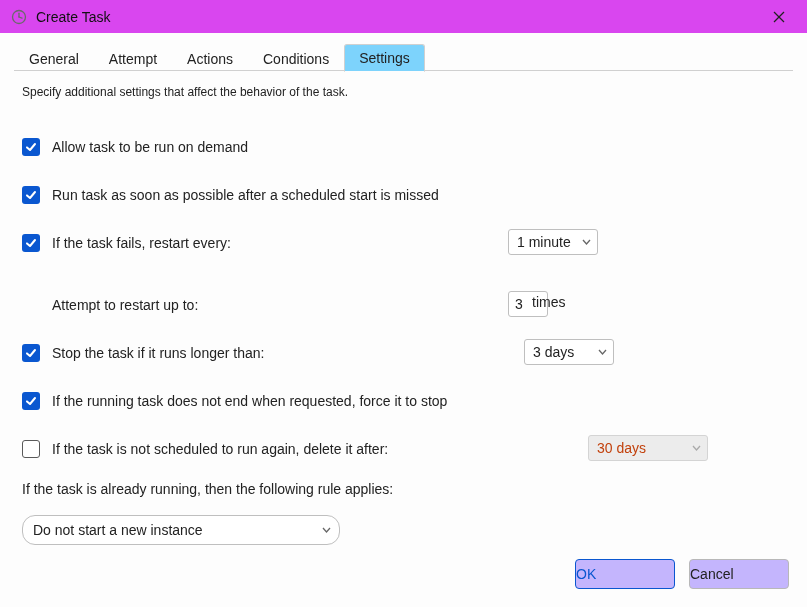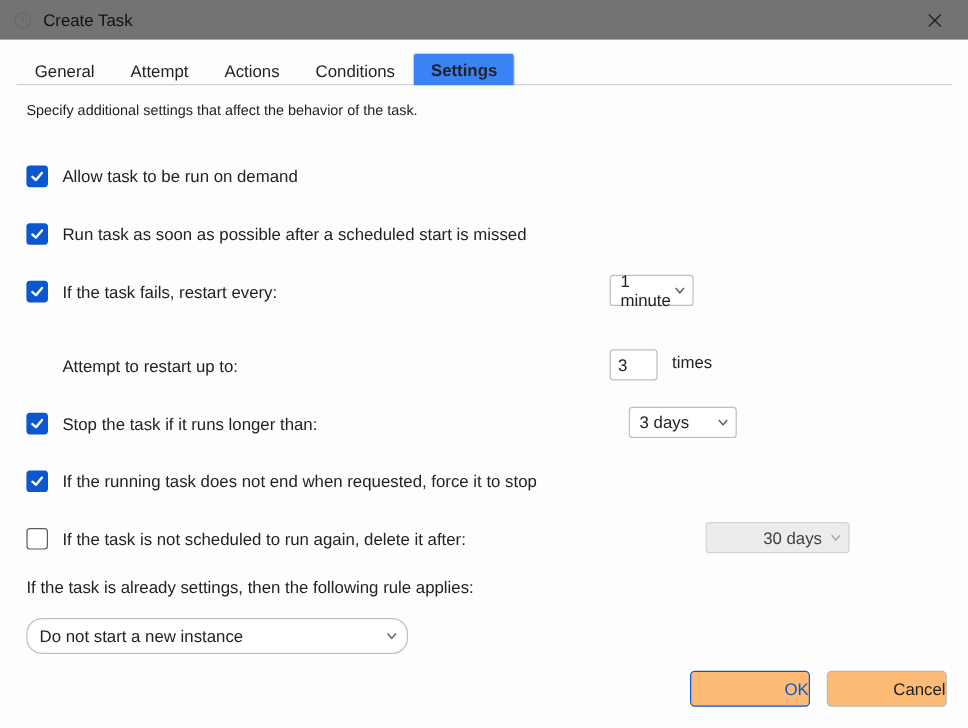--- a/index.html
+++ b/index.html
@@ -11,21 +11,21 @@
     display:flex;
     flex-direction:column;
     font-size: 14px;
     color: #222;
   }
   .titlebar {
     display: flex;
     align-items: center;
     height: 38px;
     padding: 0 8px 0 10px;
-    background: #737373;
+    background: #d946ef;
   }
   .titlebar .icon-wrap {
     width: 18px; height: 18px; margin-right: 8px;
     display:flex; align-items:center; justify-content:center;
   }
   .titlebar .title {
     font-size: 14px;
     color: #111;
     flex: 0 0 auto;
   }
@@ -60,23 +60,22 @@
     border: 1px solid transparent;
     border-bottom: none;
     position: relative;
     top: 1px;
     background: transparent;
   }
   .tab.active {
     border: 1px solid #d0d0d0;
     border-bottom: 1px solid #fdfdfd;
     border-radius: 3px 3px 0 0;
-    background: #3b82f6;
+    background: #7dd3fc;
     z-index: 2;
-    font-weight: bold;
   }
   .tabs::after {
     content:"";
     position:absolute;
     left:0; right:0; bottom:0;
     border-bottom:1px solid #d0d0d0;
     z-index:1;
   }
 
   .panel {
@@ -131,28 +130,27 @@
     padding: 0 22px 0 8px;
     font-size: 14px;
     color:#222;
   }
   .combo .chev {
     position:absolute; right:6px; top: 50%; transform: translateY(-50%);
     color:#555;
   }
   .combo.disabled {
     background: #ececec;
-    color: #404040;
+    color: #c2410c;
     border-color: #d4d4d4;
-    justify-content: flex-end;
-  }
-
-  .combo.restart { left: 486px; width: 70px; top: -2px; }
+  }
+
+  .combo.restart { left: 486px; width: 90px; top: -2px; }
   .numbox.attempt { left: 486px; width: 40px; top: -2px; padding: 0 6px; }
-  .row .times-label { position:absolute; left: 538px; top: 1px; }
+  .row .times-label { position:absolute; left: 510px; top: 1px; }
   .combo.stop { left: 486px; width: 90px; top: -2px; margin-left: 16px; }
   .combo.deleteaf { left: 566px; width: 120px; top: -2px; }
 
   .ruletext {
     font-size: 14px;
     color:#222;
     margin-top: -4px;
     margin-bottom: 18px;
   }
 
@@ -176,24 +174,24 @@
     display:flex;
     justify-content:flex-end;
     gap: 14px;
     padding: 14px 18px 18px 0;
   }
   .btn {
     min-width: 100px;
     height: 30px;
     border-radius: 4px;
     border: 1px solid #b8b8b8;
-    background: #fdba74;
-    font-size: 14px;
-    color:#222;
-    display:flex; align-items:center; justify-content:flex-end;
+    background: #c4b5fd;
+    font-size: 14px;
+    color:#222;
+    display:flex; align-items:center; justify-content:flex-start;
     cursor:pointer;
   }
   .btn.primary {
     border: 1.5px solid #0a57d0;
     color: #0a57d0;
   }
 
   .chev svg { display:block; }
 </style>
 </head>
@@ -306,21 +304,21 @@
       <div class="combo deleteaf disabled">
         <span>30 days</span>
         <span class="chev">
           <svg width="9" height="6" viewBox="0 0 9 6">
               <polyline points="1,1 4.5,5 8,1" fill="none" stroke="#aaa" stroke-width="1.3"></polyline>
             </svg>
         </span>
       </div>
     </div>
 
-    <div class="ruletext">If the task is already settings, then the following rule applies:</div>
+    <div class="ruletext">If the task is already running, then the following rule applies:</div>
 
     <div class="rule-combo">
       <span>Do not start a new instance</span>
       <span class="chev">
         <svg width="9" height="6" viewBox="0 0 9 6">
             <polyline points="1,1 4.5,5 8,1" fill="none" stroke="#666" stroke-width="1.3"></polyline>
           </svg>
       </span>
     </div>
 

